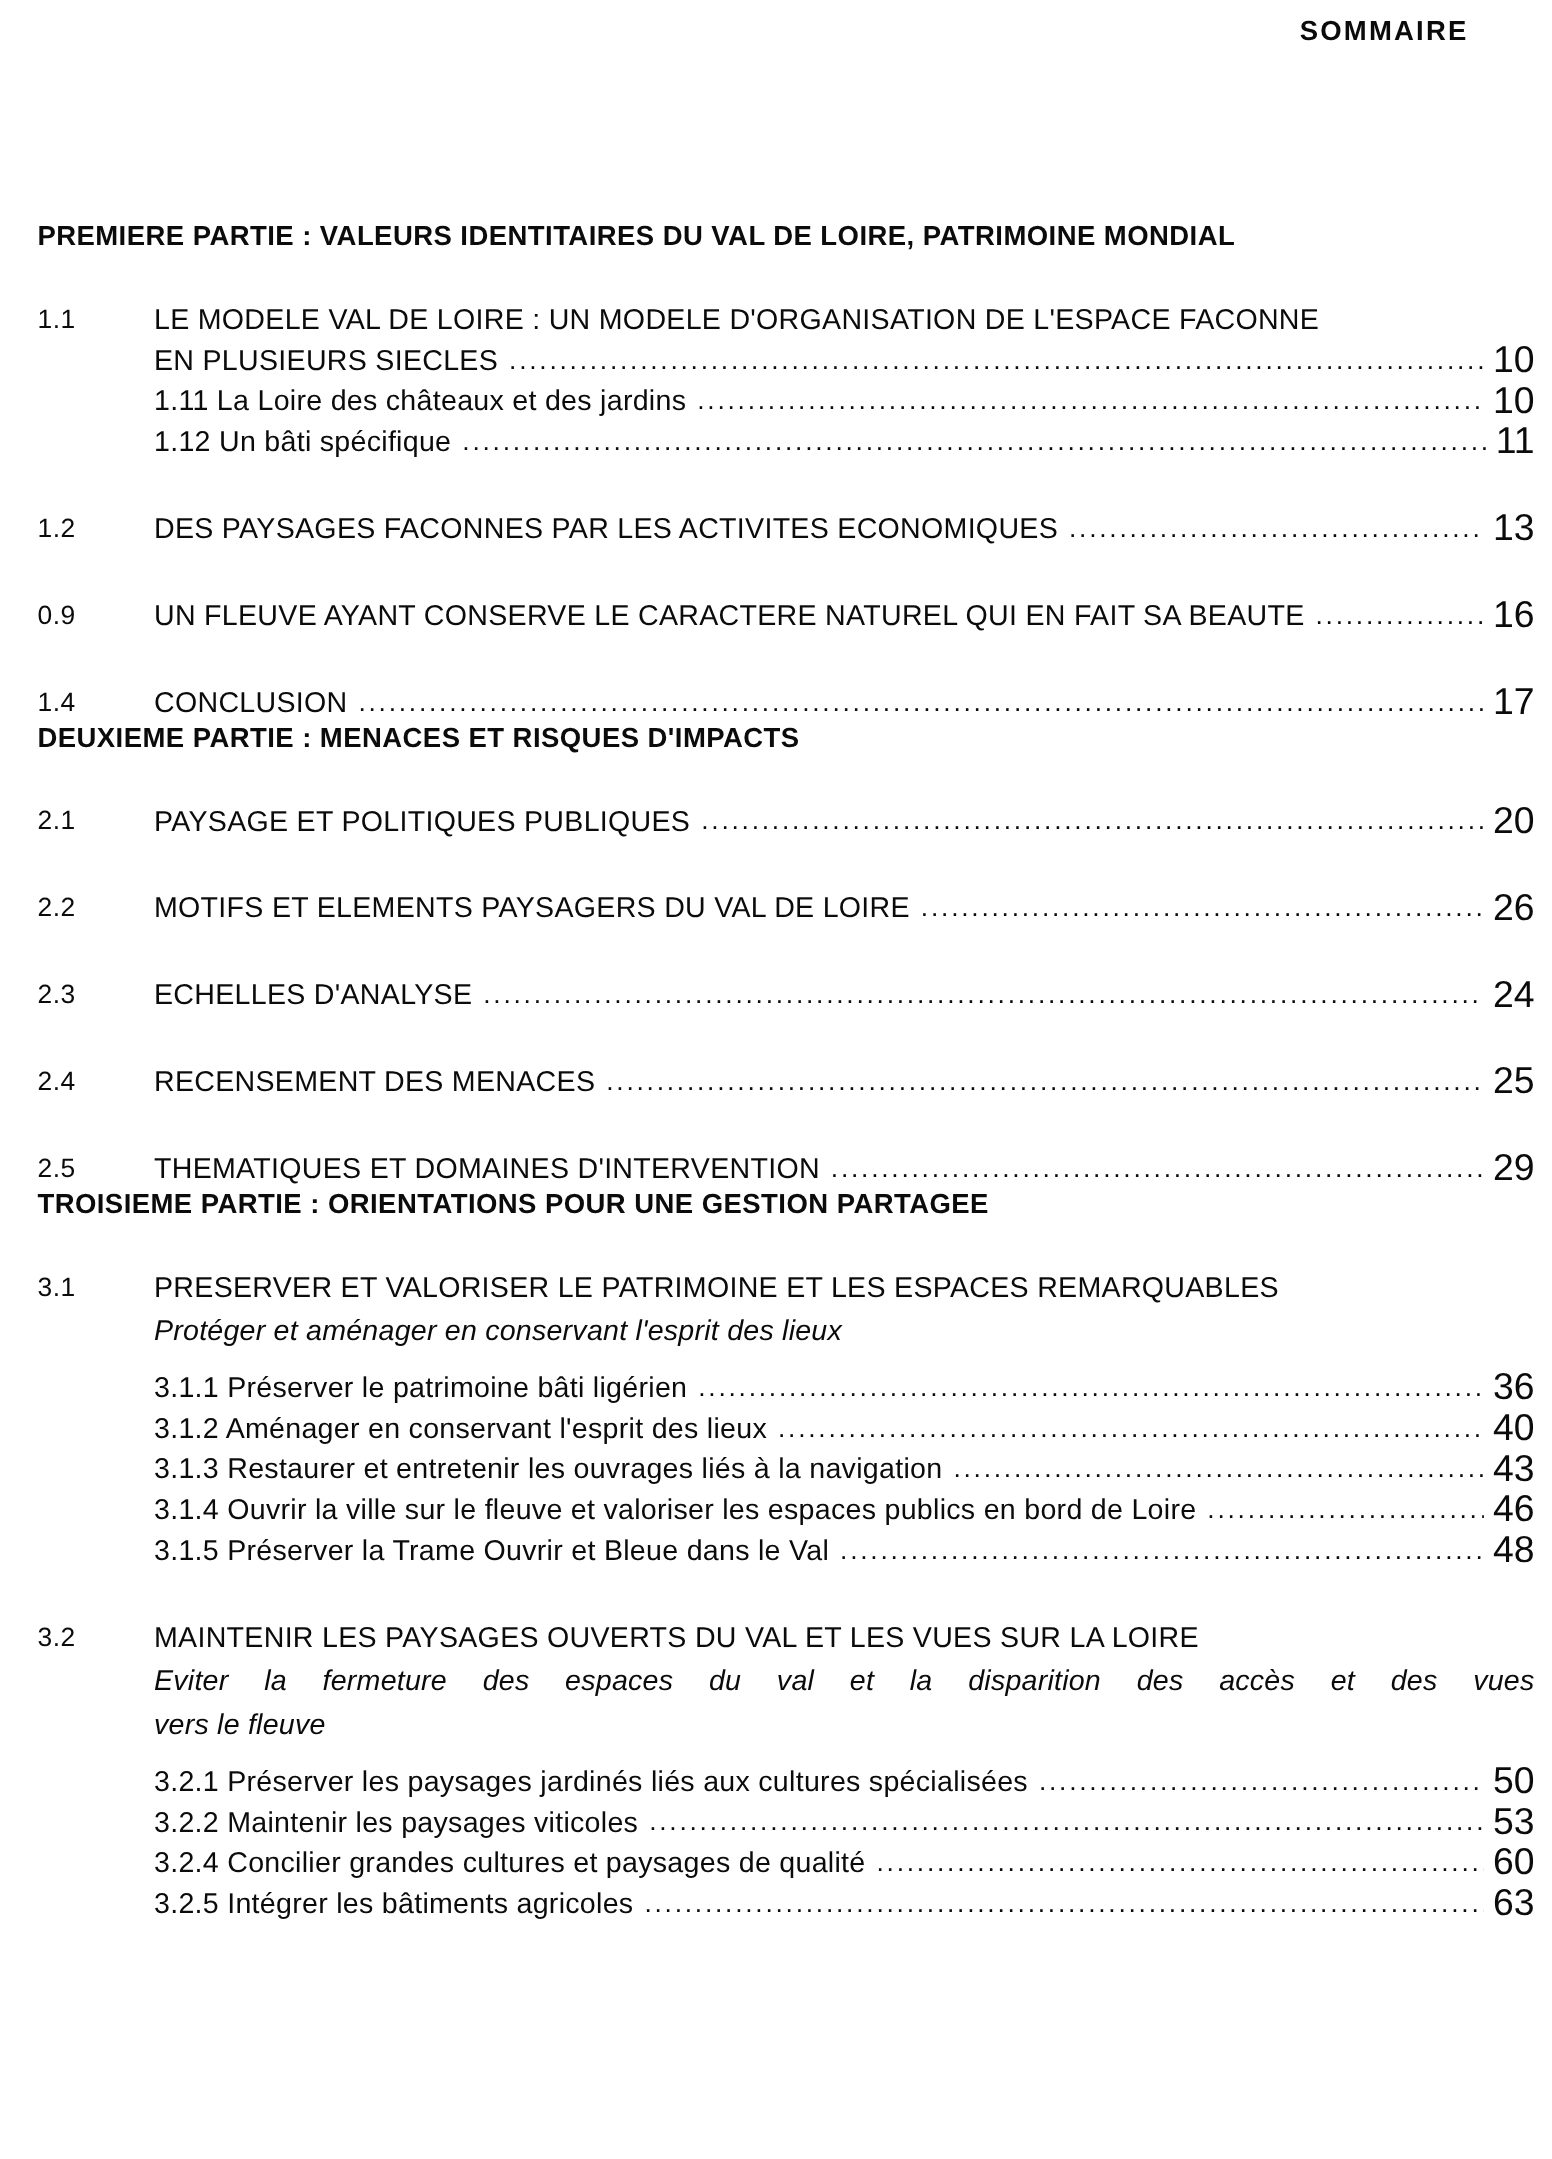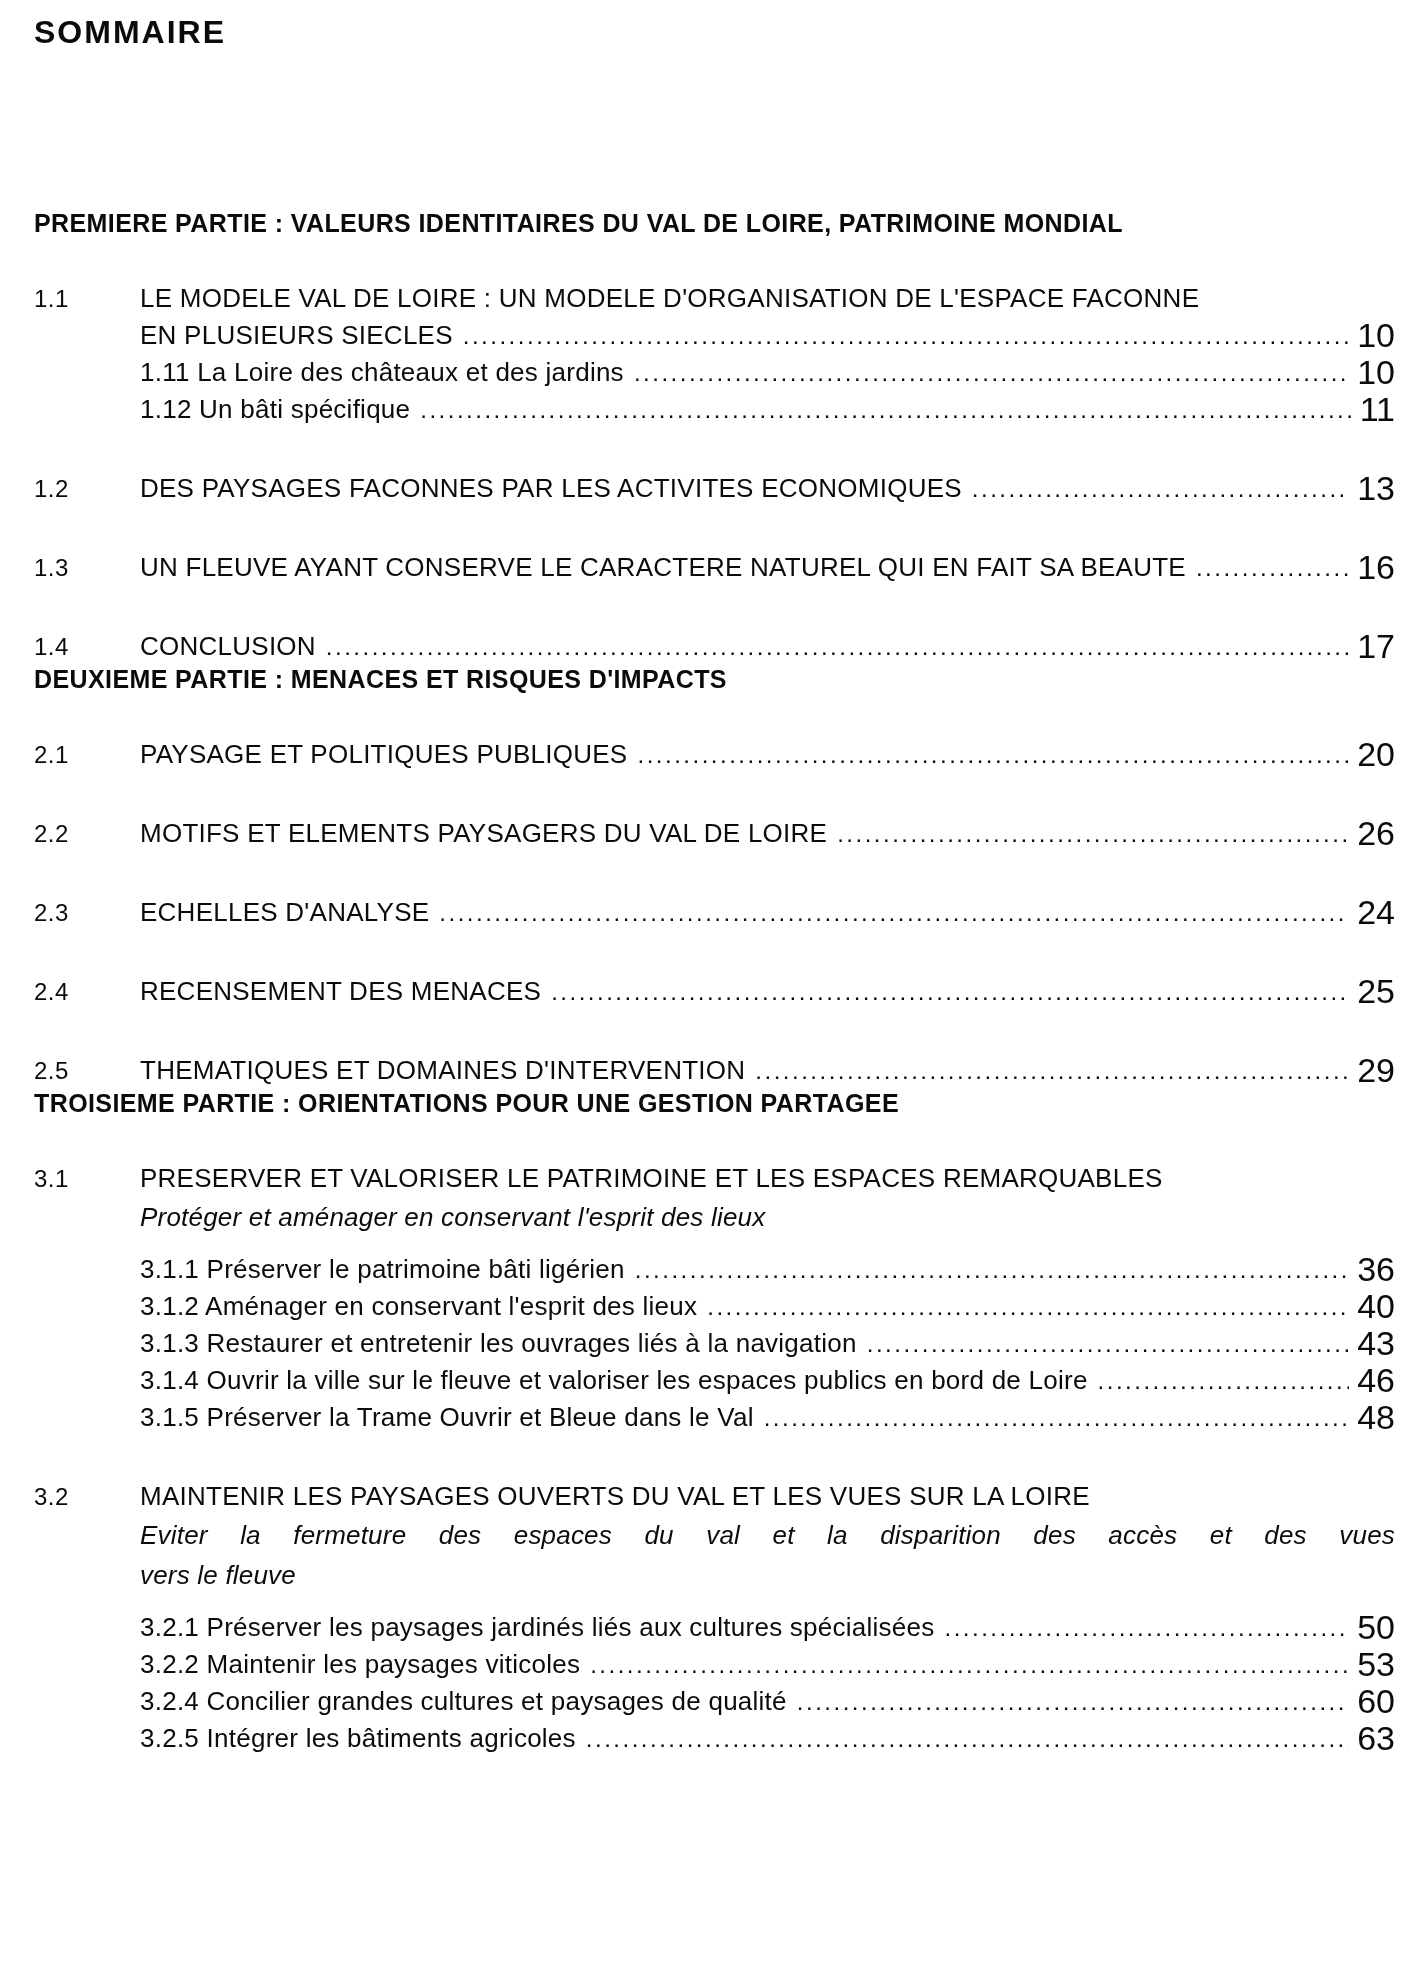--- a/index.html
+++ b/index.html
@@ -7,22 +7,22 @@
     width: 1411px; height: 1963px;
     box-sizing: border-box;
     background: #ffffff;
     color: #0b0b0b;
     font-family: "Liberation Sans", sans-serif;
     padding: 12px 16px 0 34px;
     overflow: hidden;
     position: relative;
   }
   .doc-title {
-    text-align: left;
-    font-size: 32px;
+    text-align: right;
+    font-size: 25px;
     font-weight: bold;
     letter-spacing: 2px;
     margin-top: 2px;
     margin-right: 60px;
   }
   .toc-section { }
   .toc-section.first { margin-top: 158px; }
   .part-heading {
     font-size: 25px;
     font-weight: bold;
@@ -109,21 +109,21 @@
           <span class="num">1.2</span>
           <div class="entry-body">
             <div class="line caps">
               <span class="t">DES PAYSAGES FACONNES PAR LES ACTIVITES ECONOMIQUES</span>
               <span class="leader"></span>
               <span class="page-num">13</span>
             </div>
           </div>
         </div>
         <div class="entry">
-          <span class="num">1.3</span>
+          <span class="num">0.9</span>
           <div class="entry-body">
             <div class="line caps">
               <span class="t">UN FLEUVE AYANT CONSERVE LE CARACTERE NATUREL QUI EN FAIT SA BEAUTE</span>
               <span class="leader"></span>
               <span class="page-num">16</span>
             </div>
           </div>
         </div>
         <div class="entry">
           <span class="num">1.4</span>

